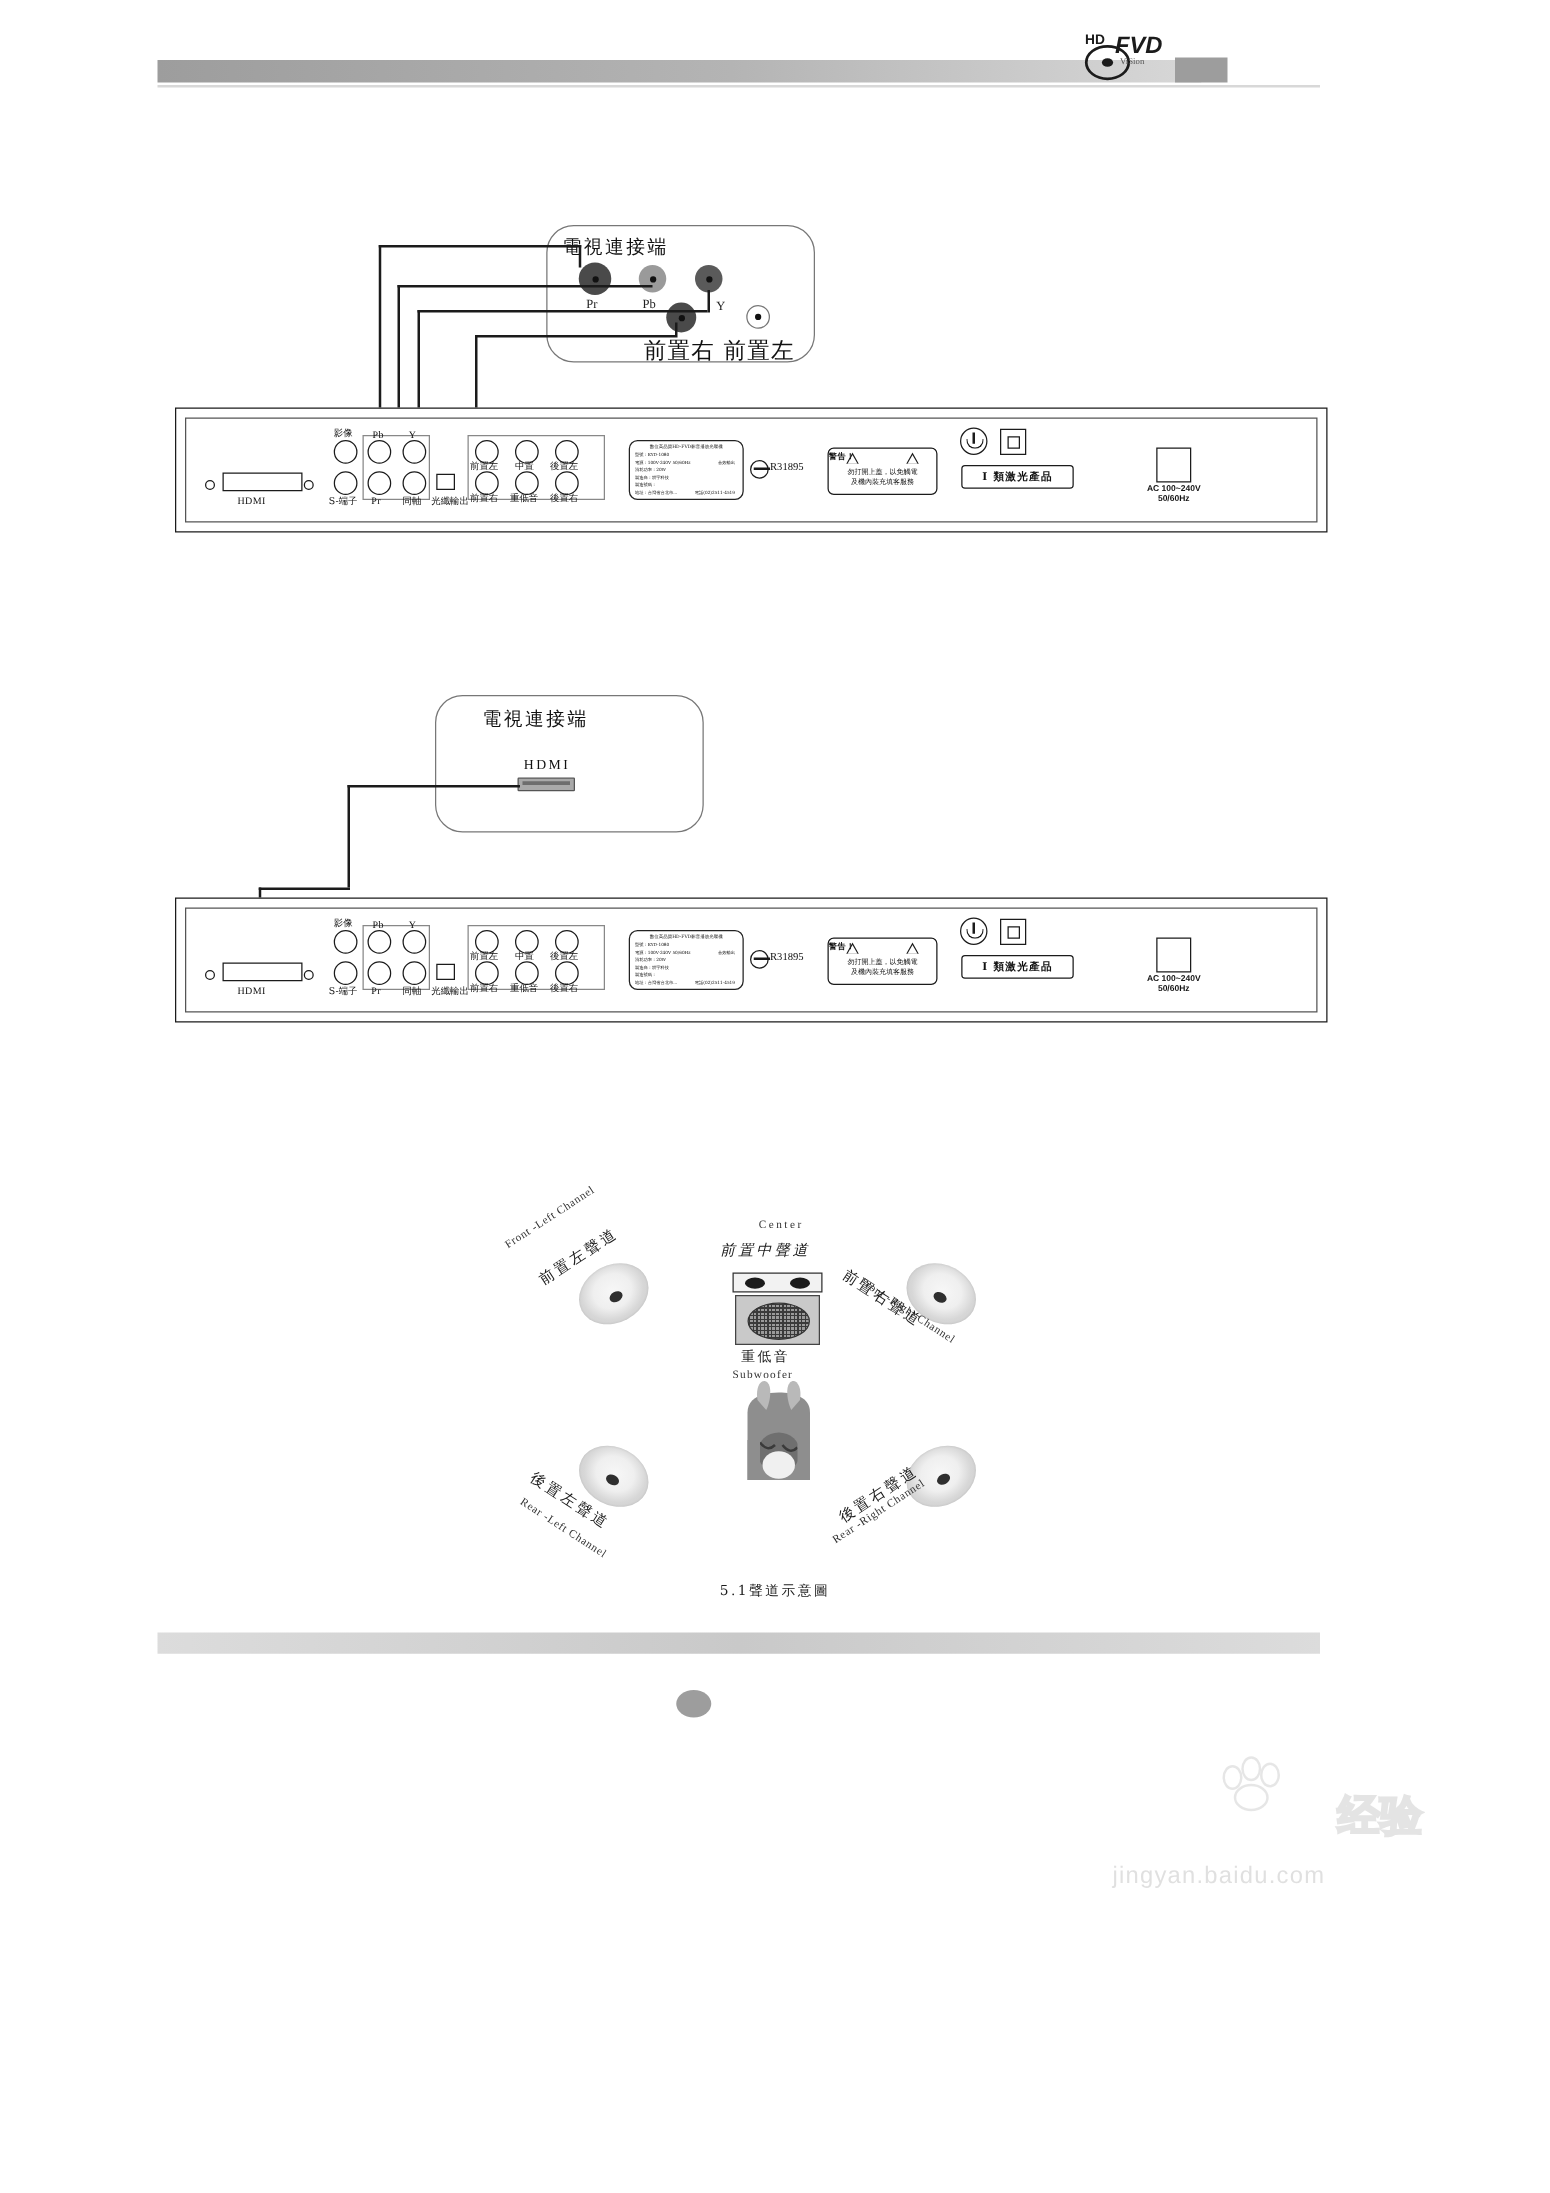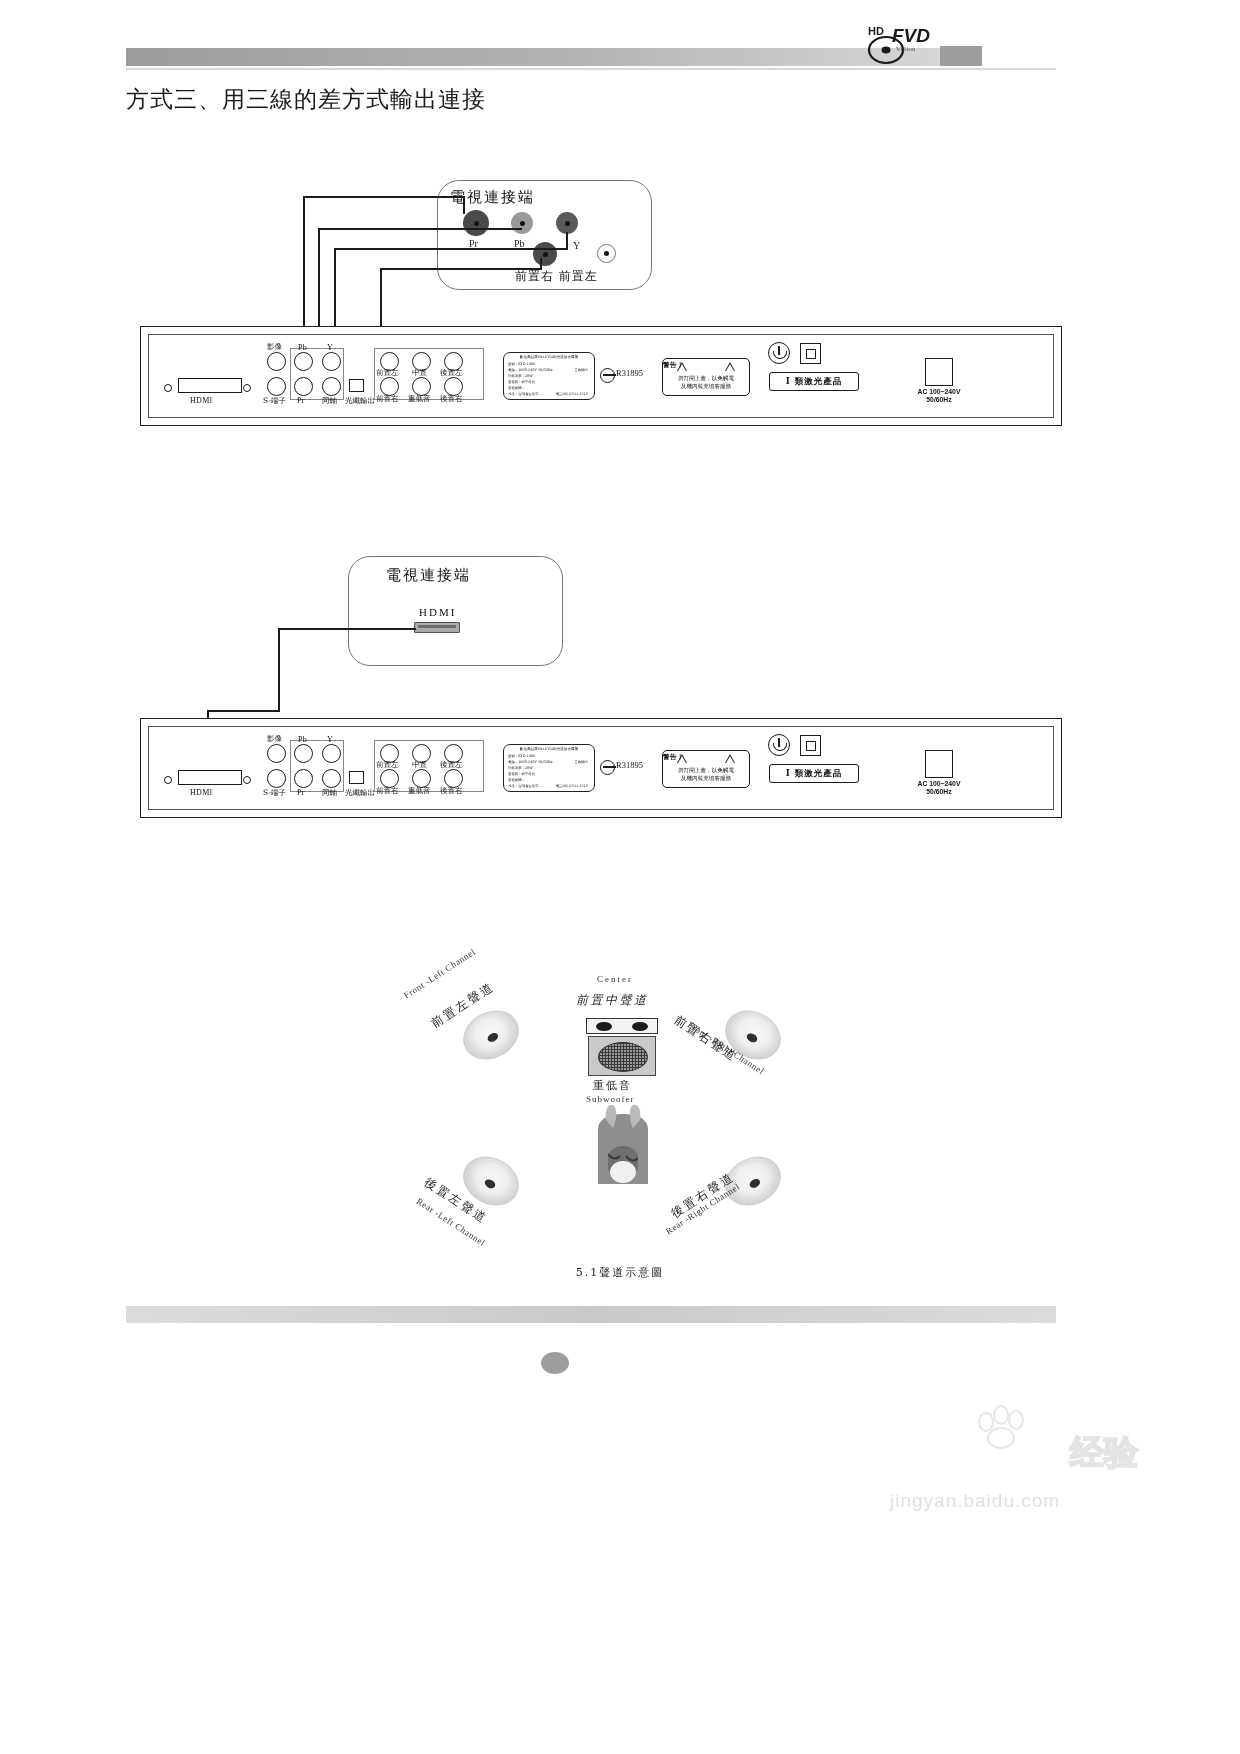--- a/index.html
+++ b/index.html
@@ -324,21 +324,20 @@
 
   <svg class="logo" viewBox="0 0 72 44">
     <ellipse cx="20" cy="28" rx="17" ry="13" fill="none" stroke="#1b1b1b" stroke-width="2.2"></ellipse>
     <ellipse cx="20" cy="28" rx="4.5" ry="3.4" fill="#1b1b1b"></ellipse>
     <text x="26" y="20" font-family="Liberation Sans, sans-serif" font-size="19" font-weight="bold" font-style="italic" fill="#1b1b1b">FVD</text>
     <text x="2" y="13" font-family="Liberation Sans, sans-serif" font-size="11" font-weight="bold" fill="#1b1b1b">HD</text>
     <text x="30" y="29" font-family="Liberation Serif, serif" font-size="7" fill="#555">ViSion</text>
   </svg>
   <div class="logo-blk"></div>
 
-  <div class="sec-head" id="head-3">方式三、用三線的差方式輸出連接</div>
 
   <div class="tvbox" id="tvbox-1"></div>
   <div class="tvbox-title" id="tvt1">電視連接端</div>
 
   <div class="jack" style="left:463px;top:210px;width:26px;height:26px;background:#4a4a4a;">
       <i></i>
     </div>
   <div class="jack" style="left:511px;top:212px;width:22px;height:22px;background:#9a9a9a;">
       <i></i>
     </div>
@@ -348,21 +347,21 @@
   <div class="jack" style="left:533px;top:242px;width:24px;height:24px;background:#4a4a4a;">
       <i></i>
     </div>
   <div class="jack" style="left:597px;top:244px;width:17px;height:17px;background:#fff;border:1.4px solid #777;">
       <i></i>
     </div>
 
   <div class="jlabel" style="left:469px;top:238px;">Pr</div>
   <div class="jlabel" style="left:514px;top:238px;">Pb</div>
   <div class="jlabel" style="left:573px;top:240px;">Y</div>
-  <div class="tvbox-title" style="left:515px;top:268px;font-size:12px;letter-spacing:1px;">前置右 前置左</div>
+  <div class="tvbox-title" style="left:515px;top:268px;font-size:18px;letter-spacing:1px;">前置右 前置左</div>
 
   <div class="wire wh" style="left:303px;top:196px;width:162px;"></div>
   <div class="wire wv" style="left:303px;top:196px;height:146px;"></div>
   <div class="wire wv" style="left:463px;top:196px;height:18px;"></div>
 
   <div class="wire wh" style="left:318px;top:228px;width:204px;"></div>
   <div class="wire wv" style="left:318px;top:228px;height:118px;"></div>
   <div class="wire wv" style="left:521px;top:228px;height:0px;"></div>
 
   <div class="wire wh" style="left:334px;top:248px;width:232px;"></div>
@@ -548,21 +547,21 @@
 
     <div class="cen-spk">
       <div class="cen-top">
           <i style="left:9px;"></i>
           <i style="left:45px;"></i>
         </div>
       <div class="cen-body">
           <div class="cen-grille"></div>
         </div>
     </div>
-    <div class="lbl-en" style="left:217px;top:14px;letter-spacing:2px;">Center</div>
+    <div class="lbl-en" style="left:227px;top:14px;letter-spacing:2px;">Center</div>
     <div class="lbl-cn" style="left:196px;top:32px;font-style:italic;">前置中聲道</div>
 
     <div class="spk" style="left:212px;top:52px;margin-left:132px;transform:rotate(28deg);">
       <div class="cone"></div>
         <div class="dot"></div>
     </div>
     <div class="lbl-en" style="left:306px;top:58px;transform:rotate(33deg);transform-origin:left bottom;">Front -Right Channel</div>
     <div class="lbl-cn" style="left:300px;top:52px;transform:rotate(33deg);transform-origin:left top;">前置右聲道</div>
 
     <div class="lbl-cn-sm" style="left:213px;top:118px;">重低音</div>

